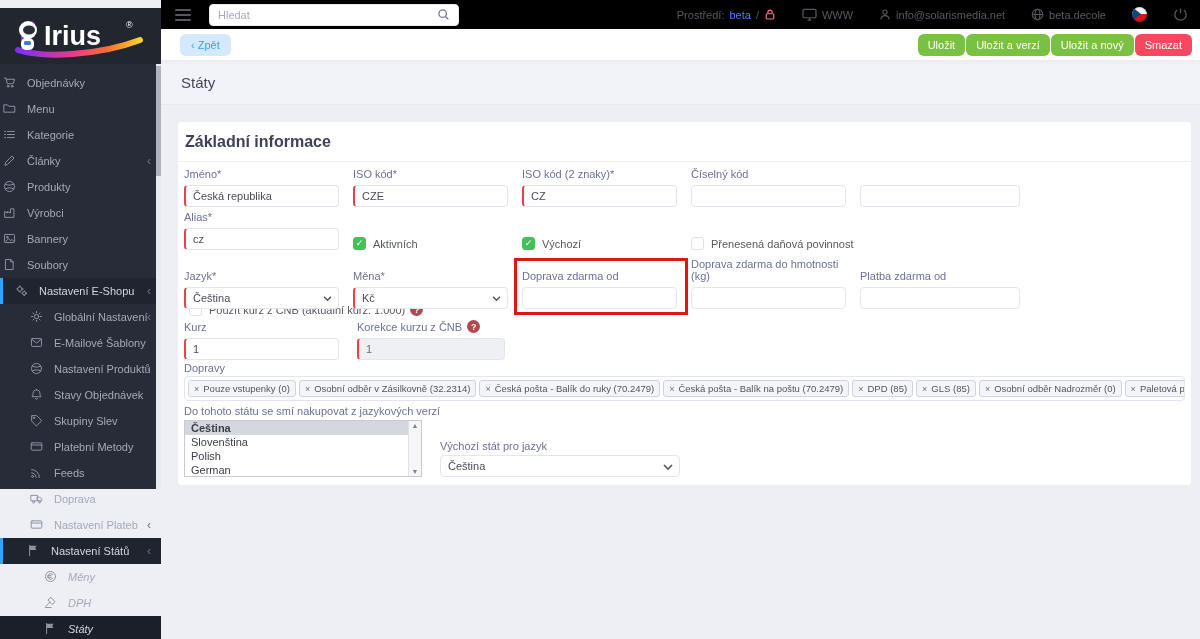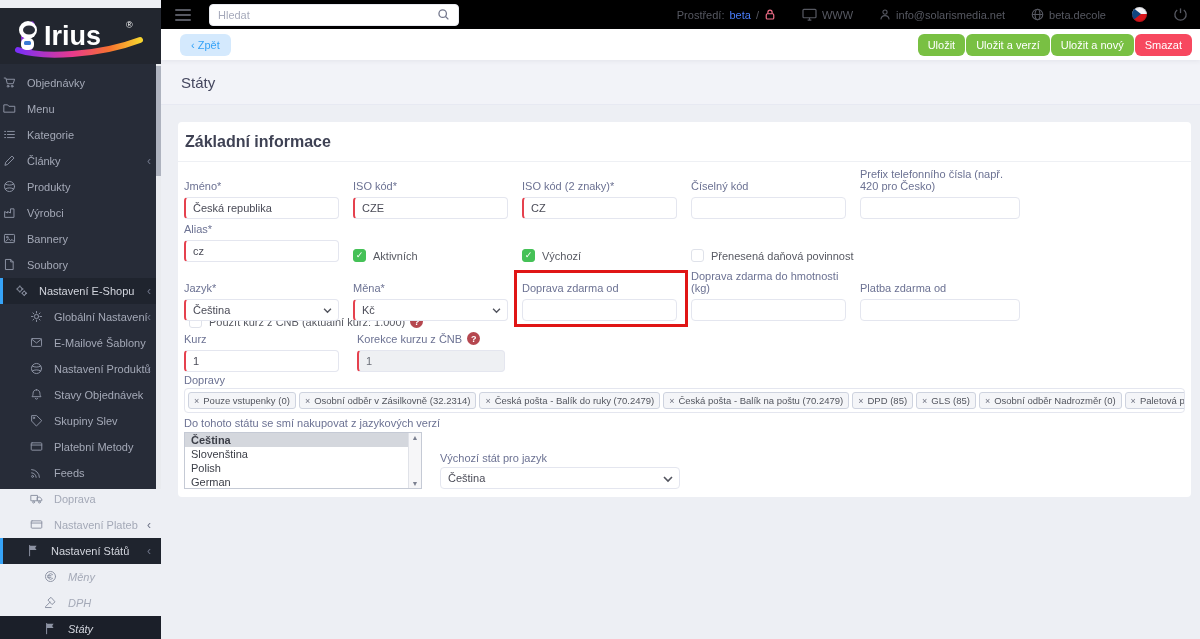--- a/index.html
+++ b/index.html
@@ -404,21 +404,20 @@
         </div>
         <div class="fcol">
           <label class="flabel">ISO kód (2 znaky)*</label>
           <input class="finput req" value="CZ" style="">
         </div>
         <div class="fcol">
           <label class="flabel">Číselný kód</label>
           <input class="finput" value="" style="">
         </div>
         <div class="fcol wide">
-          <label class="flabel">Prefix telefonního čísla (např. 420 pro Česko)</label>
           <input class="finput" value="" style="">
         </div>
       </div>
 
       <div class="frow" style="margin-top:4px">
         <div class="fcol">
           <label class="flabel">Alias*</label>
           <input class="finput req" value="cz" style="">
         </div>
         <div class="fcol">

